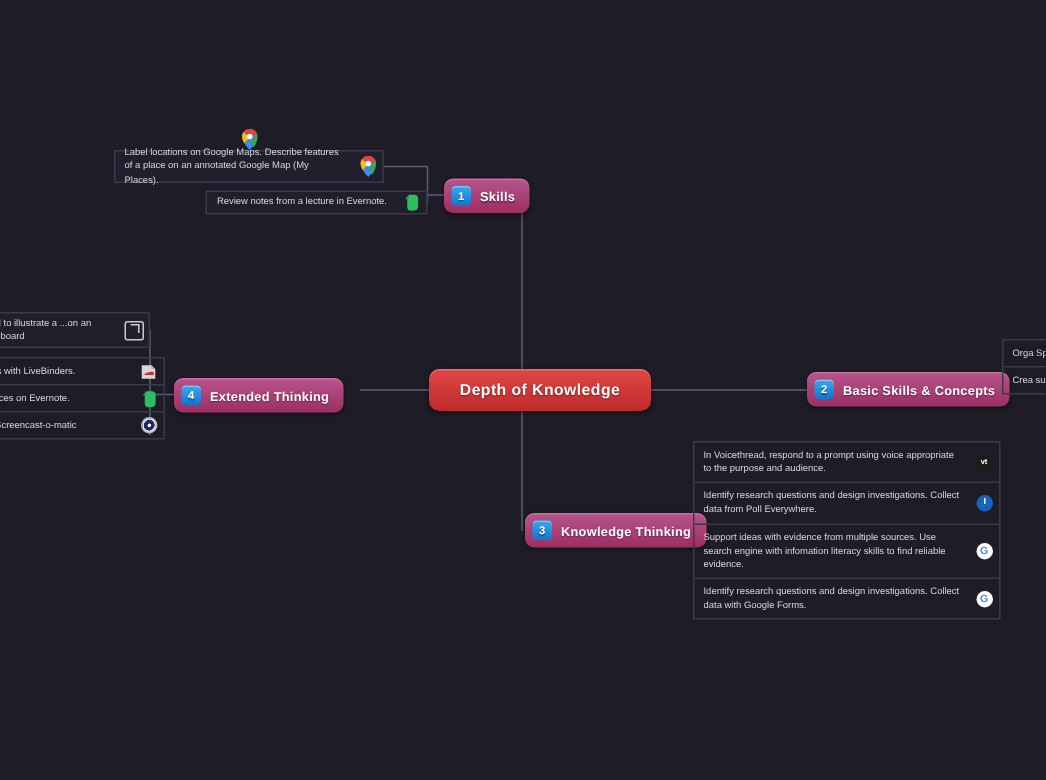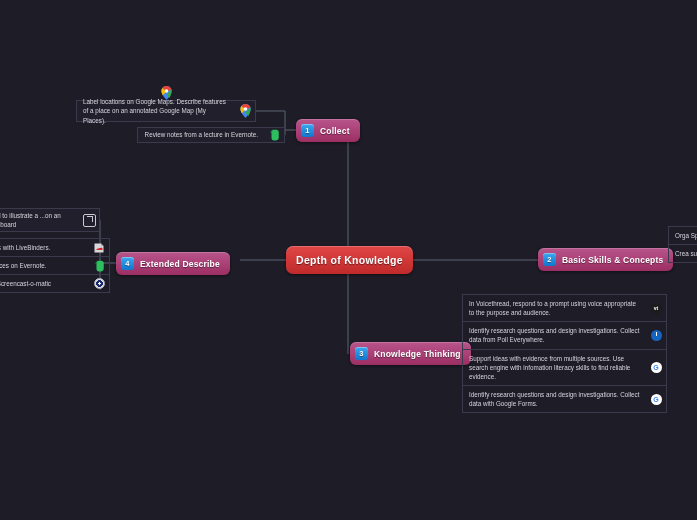--- a/index.html
+++ b/index.html
@@ -7,21 +7,21 @@
     width:697px;height:520px;overflow:hidden;
     background:#1e1c27;
     font-family:"Liberation Sans", sans-serif;
     position:relative;
   }
   #canvas{position:absolute;inset:0;}
   svg.links{position:absolute;left:0;top:0;width:697px;height:520px;pointer-events:none;}
 
   
   .center-node{
-    position:absolute;left:286px;top:246px;width:127px;height:28px;
+    position:absolute;left:286px;top:246px;width:148px;height:28px;
     border-radius:7px;
     background:linear-gradient(#e04646,#c02a2a);
     box-shadow:0 1px 3px rgba(0,0,0,.55), inset 0 1px 0 rgba(255,255,255,.22);
     display:flex;align-items:center;justify-content:center;
     color:#fff;font-size:10.5px;font-weight:bold;letter-spacing:.3px;
     text-shadow:0 1px 1px rgba(0,0,0,.5);
   }
 
   
   .branch{
@@ -122,36 +122,36 @@
       <line x1="656" y1="260" x2="668" y2="260"></line>
     </g>
   </svg>
 
   <div class="center-node">
     <span>Depth of Knowledge</span>
   </div>
 
   <div class="branch" id="branch-recall">
     <span class="badge">1</span>
-    <span>Collect</span>
+    <span>Skills</span>
   </div>
 
   <div class="branch" id="branch-basic">
     <span class="badge">2</span>
     <span>Basic Skills &amp; Concepts</span>
   </div>
 
   <div class="branch" id="branch-strategic">
     <span class="badge">3</span>
     <span>Knowledge Thinking</span>
   </div>
 
   <div class="branch" id="branch-extended">
     <span class="badge">4</span>
-    <span>Extended Describe</span>
+    <span>Extended Thinking</span>
   </div>
 
   <div class="card" id="card-maps">
     <span class="txt">Label locations on Google Maps. Describe features of a place on an annotated Google Map (My Places).</span>
     <span class="ico">
       <svg width="11" height="14" viewBox="0 0 22 28">
         <path d="M11 0C5 0 0.8 4.3 0.8 10.2 0.8 17.8 11 28 11 28S21.2 17.8 21.2 10.2C21.2 4.3 17 0 11 0z" fill="#4285f4"></path>
         <path d="M11 0C7.6 0 4.6 1.6 2.7 4.2l8.3 7 10-4.4C19.4 2.7 15.6 0 11 0z" fill="#ea4335"></path>
         <path d="M2.7 4.2C1.5 5.9 0.8 8 0.8 10.2c0 2.6 1.2 5.6 2.8 8.5l7.4-7.5z" fill="#fbbc05"></path>
         <path d="M21.2 10.2c0-1.3-0.2-2.5-0.6-3.6l-9.6 10.6c2.8 3.9 5.4 7.2 5.4 7.2s5-6.9 4.8-14.2z" fill="#34a853"></path>

